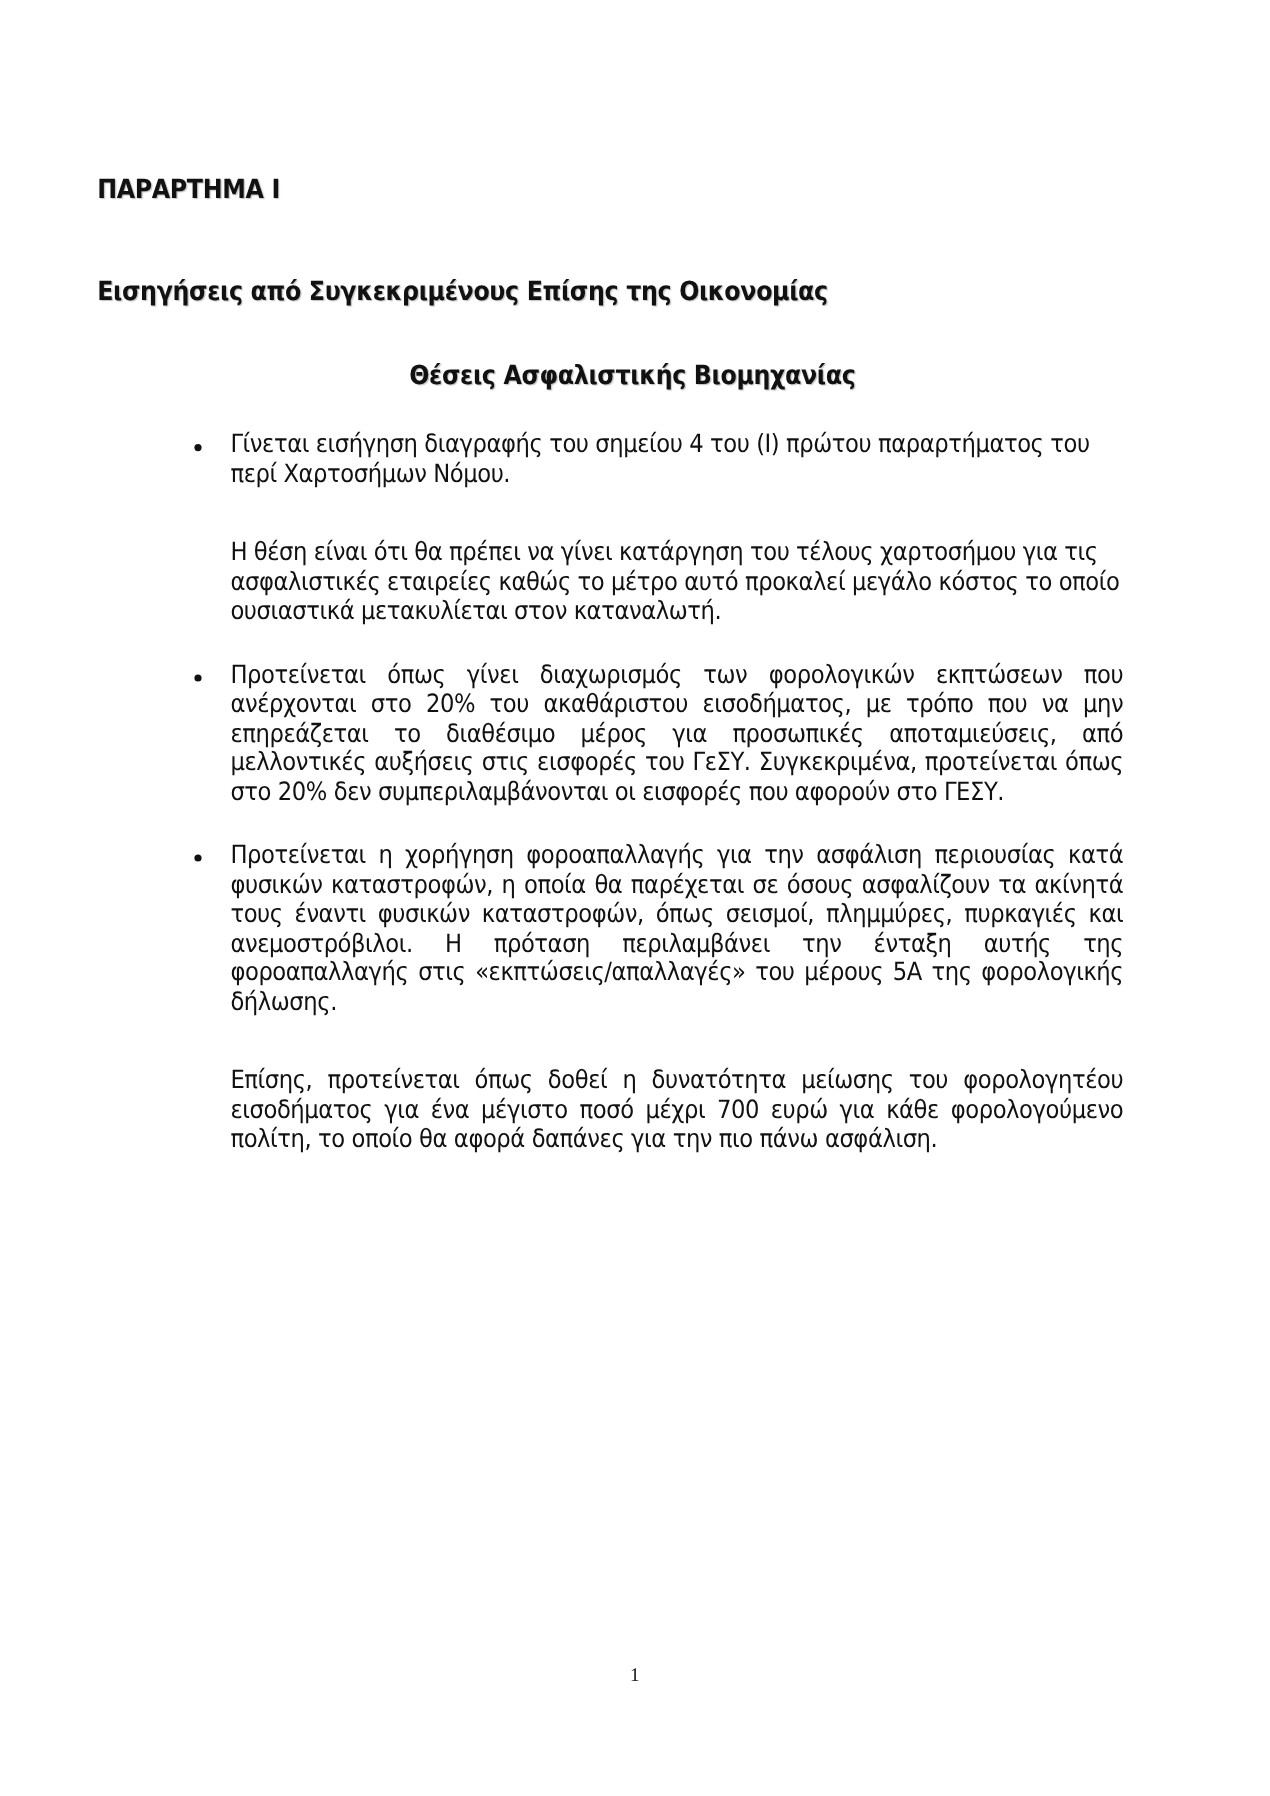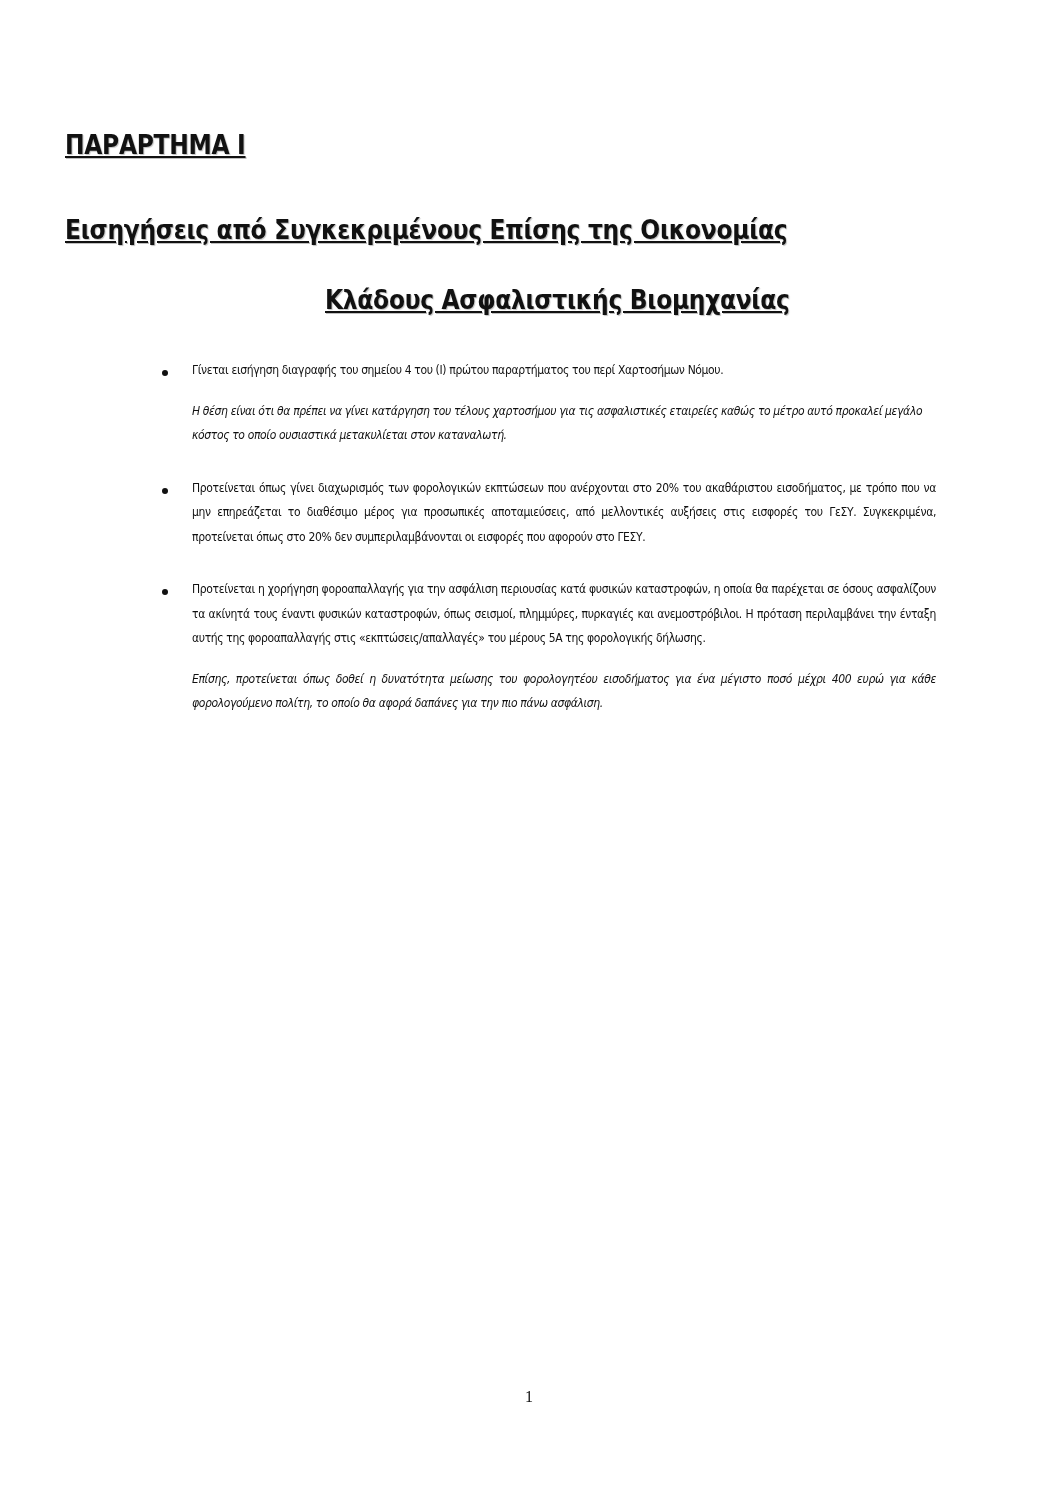--- a/index.html
+++ b/index.html
@@ -1,65 +1,65 @@
 <!DOCTYPE html>
 <html><head>
 <meta charset="utf-8">
 <style>
   html, body { margin: 0; padding: 0; background: #ffffff; }
   body {
     width: 1058px; height: 1497px; position: relative; overflow: hidden;
     font-family: "DejaVu Sans", sans-serif; color: #111;
   }
   .heading {
-    position: absolute; font-weight: bold; text-decoration: underline;
-    font-size: 26px; letter-spacing: -0.3px; margin: 0;
+    position: absolute; font-weight: bold; 
+    font-size: 22px; letter-spacing: -0.3px; margin: 16px;
     text-shadow: 1px 1px 1px rgba(0,0,0,0.25);
     font-family: "DejaVu Sans Condensed", "DejaVu Sans", sans-serif;
   }
   #annex-title { left: 65px; top: 130px; }
   #section-title { left: 65px; top: 215px; }
   #subsection-title { left: 325px; top: 285px; }
 
   .items { position: absolute; left: 150px; top: 358px; width: 786px; margin: 0; padding: 0; list-style: none; }
   .item { position: relative; padding-left: 42px; margin-bottom: 28px; }
   .bullet {
     position: absolute; left: 12px; top: 12px; width: 6px; height: 6px;
     border-radius: 50%; background: #111;
   }
   .para {
-    font-size: 12px; line-height: 24.5px; margin: 0; text-align: justify;
+    font-size: 21px; line-height: 24.5px; margin: 0; text-align: justify;
     letter-spacing: -0.35px; word-spacing: 0px;
     font-family: "DejaVu Sans Condensed", "DejaVu Sans", sans-serif;
   }
-  .para + .para { margin-top: 16px; font-style: italic; }
+  .para + .para { margin-top: 41px; }
   .ragged { text-align: left; }
 
   #page-number {
     position: absolute; left: 0; width: 1058px; top: 1388px; text-align: center;
     font-family: "Liberation Serif", serif; font-size: 16px;
   }
 </style>
 </head>
 <body>
 
 <h1 id="annex-title" class="heading">ΠΑΡΑΡΤΗΜΑ Ι</h1>
 <h2 id="section-title" class="heading">Εισηγήσεις από Συγκεκριμένους Επίσης της Οικονομίας</h2>
-<h3 id="subsection-title" class="heading">Κλάδους Ασφαλιστικής Βιομηχανίας</h3>
+<h3 id="subsection-title" class="heading">Θέσεις Ασφαλιστικής Βιομηχανίας</h3>
 
 <ul class="items">
   <li class="item">
     <span class="bullet"></span>
     <p class="para ragged">Γίνεται εισήγηση διαγραφής του σημείου 4 του (Ι) πρώτου παραρτήματος του περί Χαρτοσήμων Νόμου.</p>
     <p class="para ragged">Η θέση είναι ότι θα πρέπει να γίνει κατάργηση του τέλους χαρτοσήμου για τις ασφαλιστικές εταιρείες καθώς το μέτρο αυτό προκαλεί μεγάλο κόστος το οποίο ουσιαστικά μετακυλίεται στον καταναλωτή.</p>
   </li>
   <li class="item">
     <span class="bullet"></span>
     <p class="para">Προτείνεται όπως γίνει διαχωρισμός των φορολογικών εκπτώσεων που ανέρχονται στο 20% του ακαθάριστου εισοδήματος, με τρόπο που να μην επηρεάζεται το διαθέσιμο μέρος για προσωπικές αποταμιεύσεις, από μελλοντικές αυξήσεις στις εισφορές του ΓεΣΥ. Συγκεκριμένα, προτείνεται όπως στο 20% δεν συμπεριλαμβάνονται οι εισφορές που αφορούν στο ΓΕΣΥ.</p>
   </li>
   <li class="item">
     <span class="bullet"></span>
     <p class="para">Προτείνεται η χορήγηση φοροαπαλλαγής για την ασφάλιση περιουσίας κατά φυσικών καταστροφών, η οποία θα παρέχεται σε όσους ασφαλίζουν τα ακίνητά τους έναντι φυσικών καταστροφών, όπως σεισμοί, πλημμύρες, πυρκαγιές και ανεμοστρόβιλοι. Η πρόταση περιλαμβάνει την ένταξη αυτής της φοροαπαλλαγής στις «εκπτώσεις/απαλλαγές» του μέρους 5Α της φορολογικής δήλωσης.</p>
-    <p class="para">Επίσης, προτείνεται όπως δοθεί η δυνατότητα μείωσης του φορολογητέου εισοδήματος για ένα μέγιστο ποσό μέχρι 400 ευρώ για κάθε φορολογούμενο πολίτη, το οποίο θα αφορά δαπάνες για την πιο πάνω ασφάλιση.</p>
+    <p class="para">Επίσης, προτείνεται όπως δοθεί η δυνατότητα μείωσης του φορολογητέου εισοδήματος για ένα μέγιστο ποσό μέχρι 700 ευρώ για κάθε φορολογούμενο πολίτη, το οποίο θα αφορά δαπάνες για την πιο πάνω ασφάλιση.</p>
   </li>
 </ul>
 
 <div id="page-number">1</div>
 
 </body></html>

